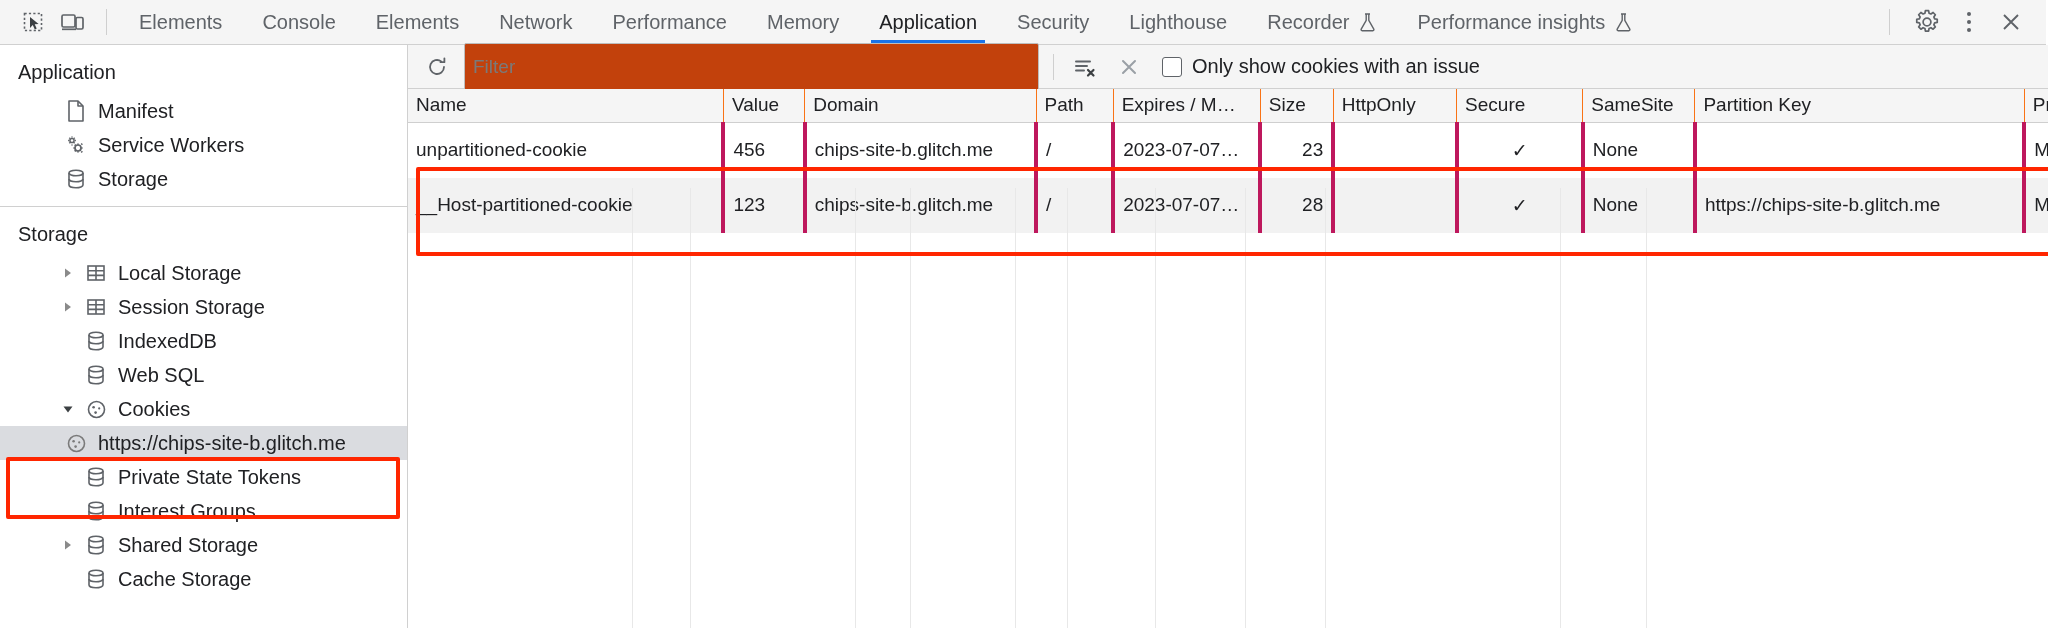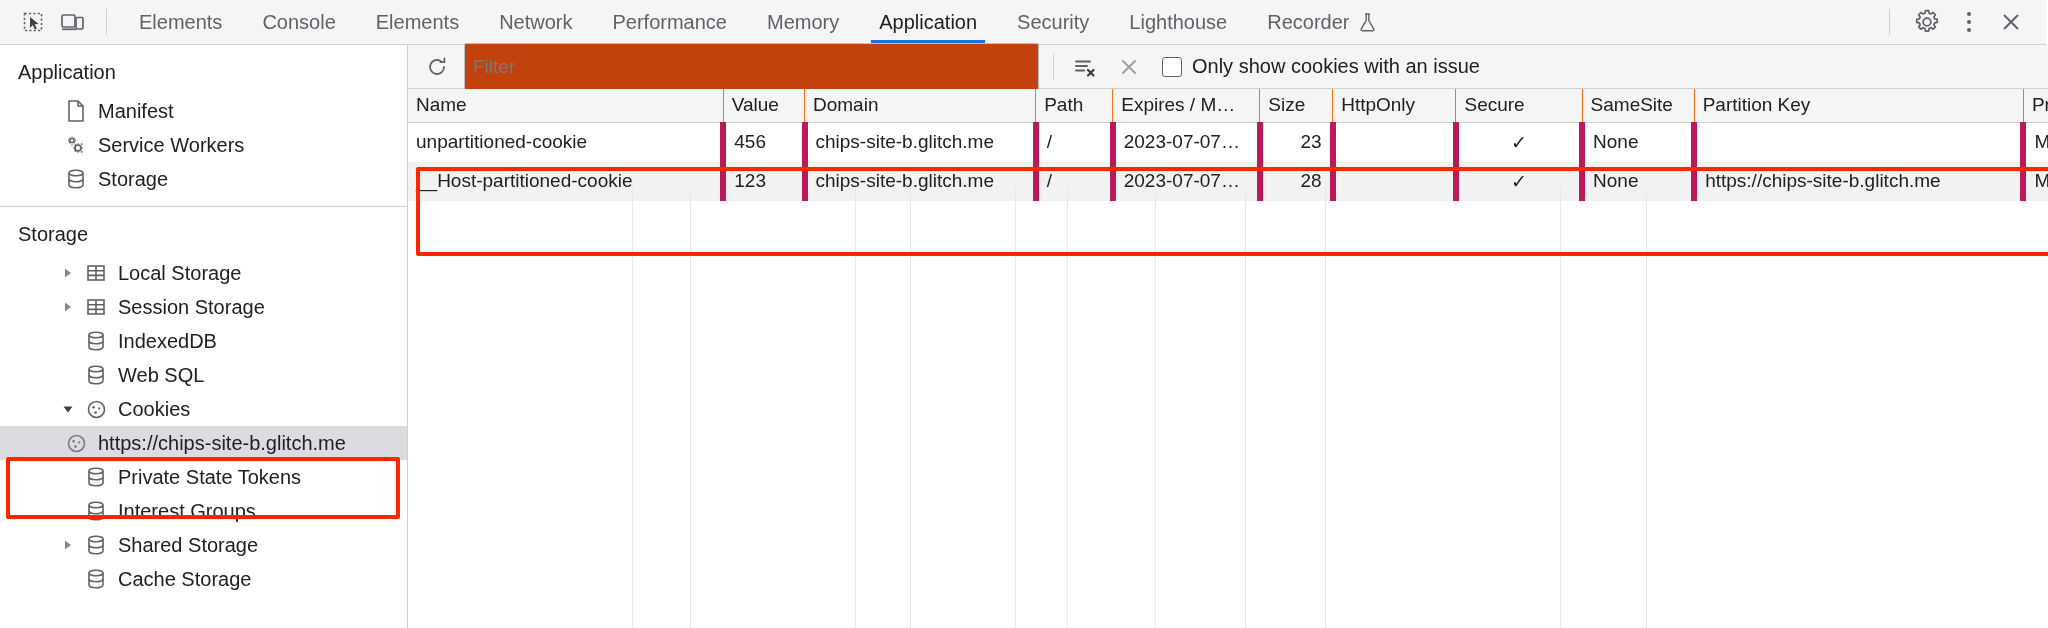--- a/index.html
+++ b/index.html
@@ -156,22 +156,22 @@
     padding: 0 8px;
     border-right: 1px solid #f97316;
     border-bottom: 1px solid #cfcfcf;
     white-space: nowrap;
     overflow: hidden;
     text-overflow: ellipsis;
     cursor: pointer;
   }
   table.cookies td {
     height: 33px;
-    padding: 8px 8px;
-    border-right: 6px solid #be185d;
+    padding: 16px 8px;
+    border-right: 4px solid #be185d;
     white-space: nowrap;
     overflow: hidden;
     text-overflow: ellipsis;
     margin-top: 17px;
   }
   table.cookies tr.row-odd td { background: #ffffff; }
   table.cookies tr.row-even td { background: #f2f2f2; }
   td.num, th.num { text-align: right; }
   td.center { text-align: center; }
   td.name-cell { padding-left: 28px; }
@@ -228,20 +228,28 @@
       <span>Application</span>
     </div>
     <div class="tab">
       <span>Security</span>
     </div>
     <div class="tab">
       <span>Lighthouse</span>
     </div>
     <div class="tab">
       <span>Recorder</span>
+      <span class="flask">
+        <svg width="19" height="21" viewBox="0 0 19 21">
+          <path d="M7 2 H12 M8.2 2 V8.3 L3.2 17.2 A1 1 0 0 0 4.1 18.7 H14.9 A1 1 0 0 0 15.8 17.2 L10.8 8.3 V2" fill="none" stroke="#5f6368" stroke-width="1.4" stroke-linejoin="round"></path>
+        </svg>
+      </span>
+    </div>
+    <div class="tab">
+      <span>Performance insights</span>
       <span class="flask">
         <svg width="19" height="21" viewBox="0 0 19 21">
           <path d="M7 2 H12 M8.2 2 V8.3 L3.2 17.2 A1 1 0 0 0 4.1 18.7 H14.9 A1 1 0 0 0 15.8 17.2 L10.8 8.3 V2" fill="none" stroke="#5f6368" stroke-width="1.4" stroke-linejoin="round"></path>
         </svg>
       </span>
     </div>
   </div>
 
   <div class="tb-right">
     <div class="tb-sep"></div>

